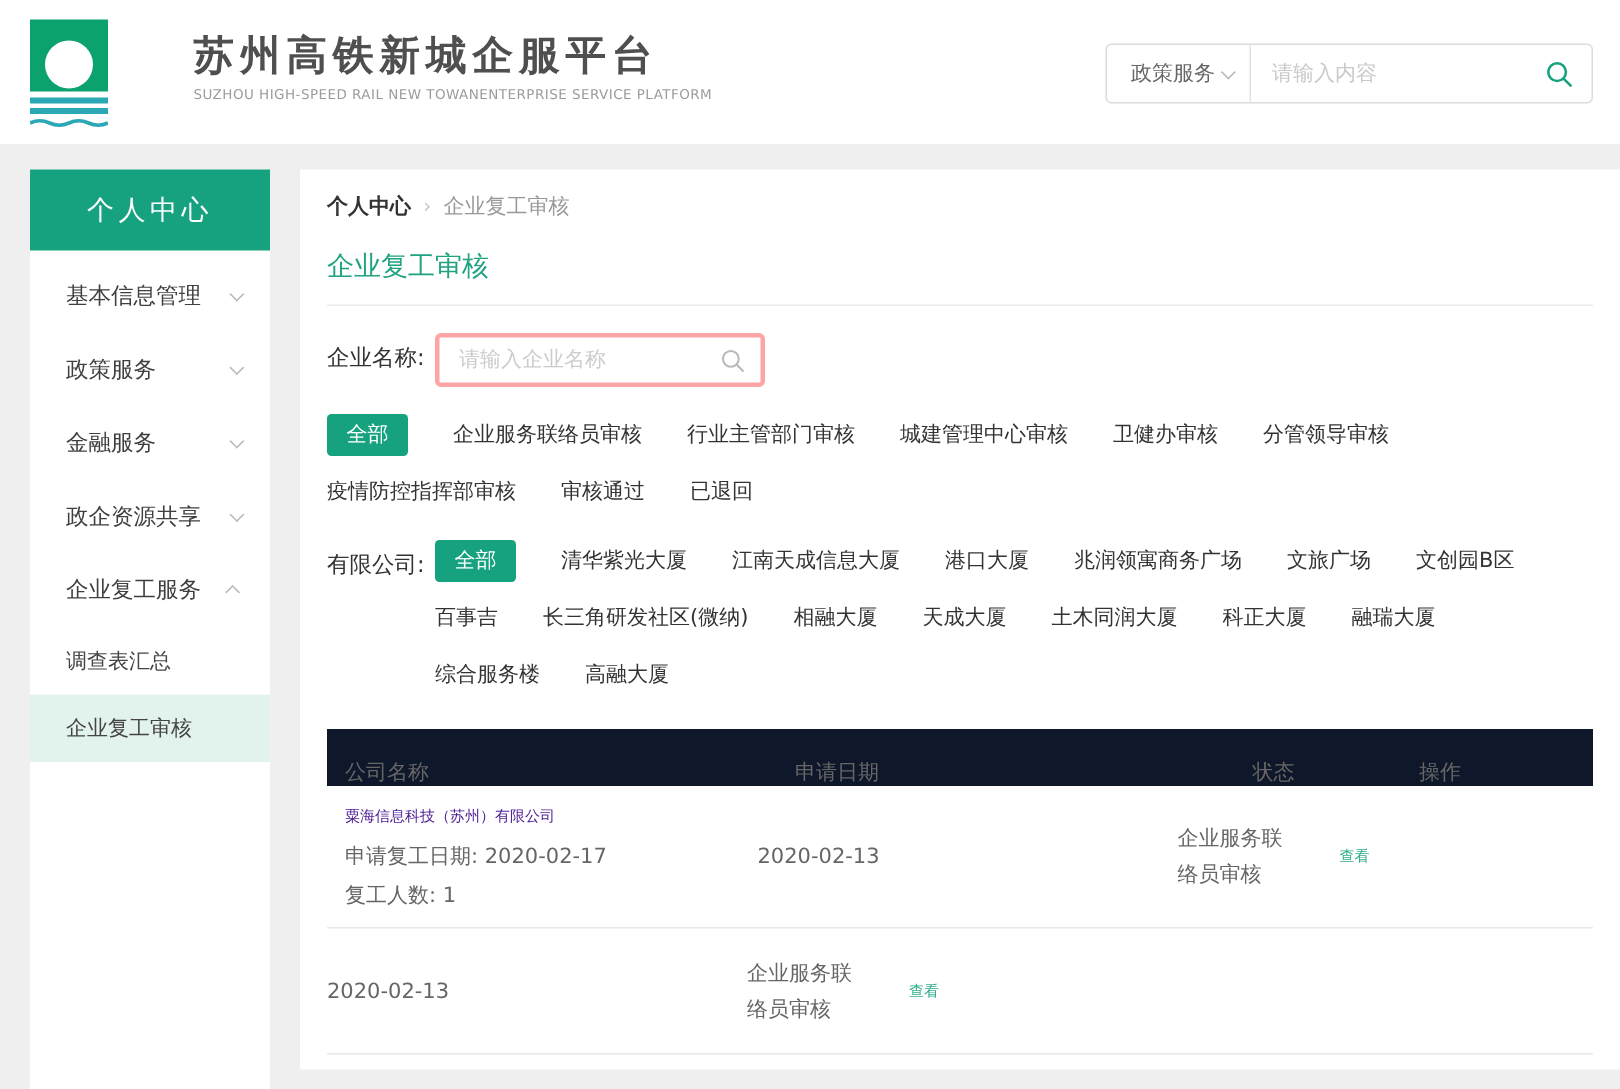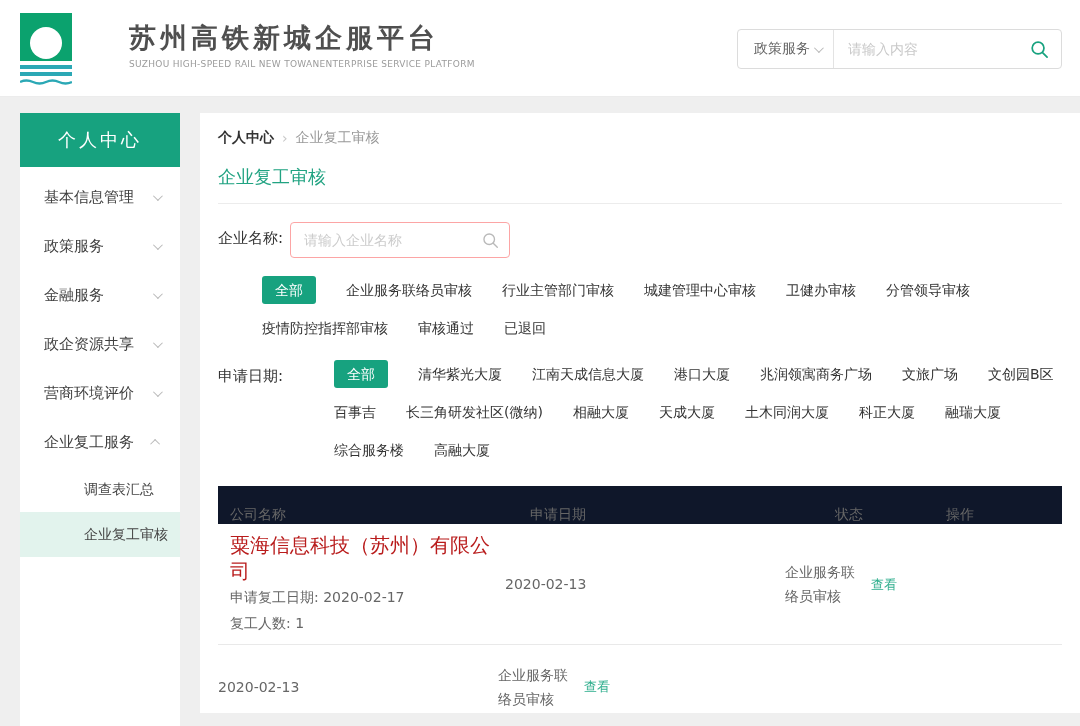--- a/index.html
+++ b/index.html
@@ -64,72 +64,72 @@
     height:54px; background:#17a27f; color:#fff; font-size:18px; letter-spacing:3px;
     display:flex; align-items:center; justify-content:center;
   }
   .side-menu { padding-top:6px; }
   .side-item {
     height:49px; display:flex; align-items:center; justify-content:space-between;
     padding:0 20px 0 24px; font-size:15px; color:#3f3f3f; cursor:pointer;gap:12px;
   }
   .side-sub-item {
     height:45px; display:flex; align-items:center;
-    padding-left:64px; font-size:14px; color:#444; cursor:pointer;
+    padding-left:24px; font-size:14px; color:#444; cursor:pointer;
   }
   .side-sub-item.active { background:#e2f3ed; }
   
   .main-panel {
     position:absolute; left:200px; top:113px; width:880px; height:600px;
     background:#ffffff; padding:16px 18px 0 18px;
   }
   .breadcrumb { display:flex; align-items:center; font-size:14px; }
   .bc-home { color:#333; font-weight:bold; cursor:pointer; }
   .bc-sep { color:#c7c7c7; margin:0 8px; font-size:14px; }
   .bc-current { color:#999; }
   .page-title-row { border-bottom:1px solid #ececec; padding:18px 0 14px 0; }
   .page-title { font-size:18px; color:#21a382; }
   
   .filter-row { display:flex; margin-top:18px; }
   .filter-label { width:72px; flex:0 0 72px; font-size:15px; color:#333; padding-top:7px; white-space:nowrap; }
   .company-input-wrap {
-    width:220px; height:36px; border:1px solid #fca5a5; border-radius:4px;
+    width:220px; height:36px; border:3px solid #fca5a5; border-radius:4px;
     display:flex; align-items:center; background:#fff;
   }
   .company-input {
     flex:1; border:none; outline:none; font-size:14px; padding:0 6px 0 13px; color:#333;
     background:transparent; min-width:0;
     font-family:"DejaVu Sans","Liberation Sans",sans-serif;
   }
   .company-input::placeholder { color:#ccc; }
-  .opts { flex:1; max-width:726px; display:flex; flex-wrap:wrap; column-gap:30px; row-gap:10px; align-items:flex-start;margin-left:44px; }
+  .opts { flex:1; max-width:726px; display:flex; flex-wrap:wrap; column-gap:30px; row-gap:10px; align-items:flex-start; }
   .opt {
     font-size:14px; color:#333; padding:6px 0; cursor:pointer; border-radius:3px;
     line-height:16px; white-space:nowrap;
   }
   .opt.sel { background:#17a27f; color:#fff; padding:6px 13px; }
   
   .table { margin-top:22px; }
   .thead {
     display:flex; background:#0f172a; height:38px; align-items:flex-end;
     font-size:14px; color:#666;gap:25px;
   }
   .th, .td { flex-shrink:0; }
   .c1 { flex:0 0 287px; padding-left:12px; }
   .c2 { flex:0 0 280px; }
   .c3 { flex:0 0 86px; padding-right:14px; }
   .c4 { flex:1; }
   .trow {
     display:flex; align-items:center; border-bottom:1px solid #e9e9e9;
     min-height:84px; padding:8px 0;
   }
-  .co-name { font-size:20px; color:#b91c1c; line-height:26px; }
+  .co-name { font-size:10px; color:#4c1d95; line-height:26px; }
   .co-sub { font-size:14px; color:#666; line-height:26px; }
   .td { font-size:14px; color:#666; line-height:24px; }
-  .view-link { font-size:13px; color:#2fae8d; cursor:pointer; text-decoration:none; }
+  .view-link { font-size:10px; color:#2fae8d; cursor:pointer; text-decoration:none;margin-left:22px; }
 </style>
 </head>
 <body>
 
 <div class="top-header">
   <div class="logo-wrap">
     <div class="logo-square">
       <div class="logo-circle"></div>
     </div>
     <div class="logo-waves">
@@ -178,24 +178,20 @@
       <div class="side-item">
         <span>金融服务</span>
         <span class="chev"></span>
       </div>
 
       <div class="side-item">
         <span>政企资源共享</span>
         <span class="chev"></span>
       </div>
 
-      <div class="side-item">
-        <span>营商环境评价</span>
-        <span class="chev"></span>
-      </div>
 
       <div class="side-item">
         <span>企业复工服务</span>
         <span class="chev up"></span>
       </div>
 
       <div class="side-sub-item">
         <span>调查表汇总</span>
       </div>
 
@@ -249,21 +245,21 @@
         <span class="opt">疫情防控指挥部审核</span>
 
         <span class="opt">审核通过</span>
 
         <span class="opt">已退回</span>
 
     </div>
   </div>
 
   <div class="filter-row">
-    <div class="filter-label">申请日期:</div>
+    <div class="filter-label">有限公司:</div>
     <div class="opts">
 
         <span class="opt sel">全部</span>
 
         <span class="opt">清华紫光大厦</span>
 
         <span class="opt">江南天成信息大厦</span>
 
         <span class="opt">港口大厦</span>
 

